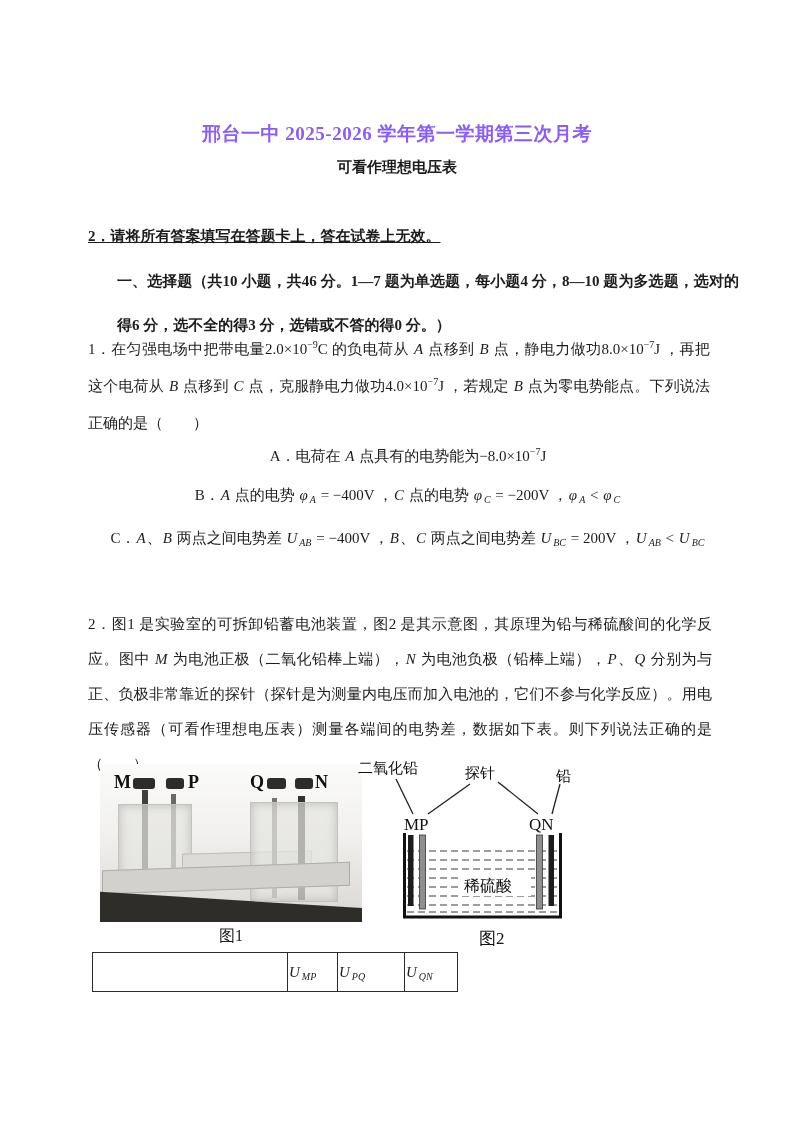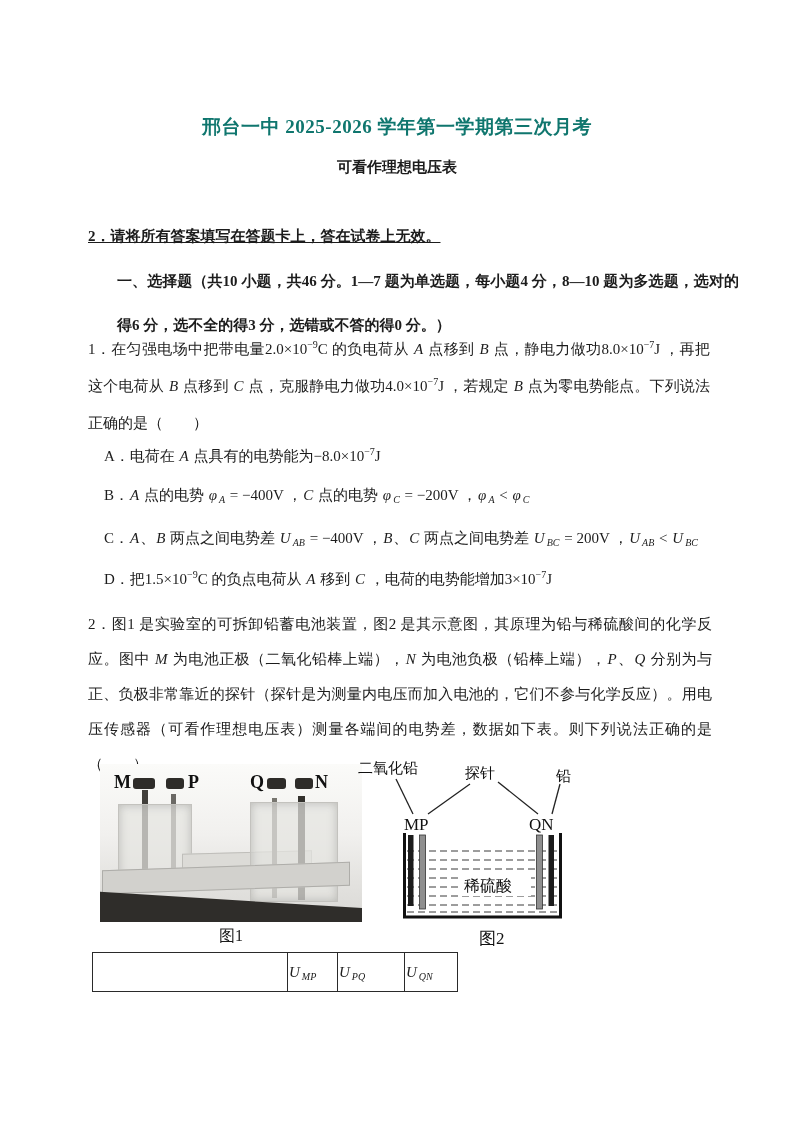--- a/index.html
+++ b/index.html
@@ -17,21 +17,21 @@
   sub{vertical-align:-3px;}
   sup{vertical-align:6px;}
   .v{font-style:italic;font-family:"Liberation Serif","DejaVu Serif",serif;padding:0 1px;}
 
   .doc-title{top:114px;left:0;width:794px;font-size:19px;letter-spacing:.5px;}
   .doc-subtitle{top:158px;left:0;width:794px;font-size:15px;font-weight:600;}
   .notes-1{top:189px;left:88px;width:622px;}
   .notes-2{top:227px;left:88px;width:622px;text-decoration:underline;}
   .section-head{top:259px;left:88px;width:622px;line-height:44px;margin-left:29px;}
   .q1-stem{top:331px;left:88px;width:622px;line-height:37px;}
-  .opt{left:104px;width:640px;height:26px;}
+  .opt{left:88px;width:640px;height:26px;text-align:center;}
   .opt-a{top:447px;} .opt-b{top:486px;} .opt-c{top:529px;} .opt-d{top:570px;}
   .q2-stem{top:607px;left:88px;width:624px;line-height:35px;}
 
   
   .photo{top:764px;left:100px;width:262px;height:158px;
     background:linear-gradient(180deg,#fbfbf9 0%,#f1f0ee 45%,#e3e2df 75%,#d9d8d5 100%);
     overflow:hidden;}
   .photo .lbl{position:absolute;top:8px;font-size:18px;font-weight:bold;color:#111;
     font-family:"Liberation Serif",serif;}
   .knob{position:absolute;top:14px;height:11px;background:#2e2c29;border-radius:3px;}
@@ -50,35 +50,34 @@
   .vtable-wrap{top:952px;left:92px;}
   table.vtable{border-collapse:collapse;table-layout:fixed;}
   table.vtable td{border:1.5px solid #2a2a2a;height:38px;text-align:left;
     font-size:15px;padding:0;}
 </style>
 </head>
 <body>
 
 <div class="page">
 
-  <div class="abs center bold doc-title" style="color: #0f766e;">邢台一中 2025-2026 学年第一学期第三次月考</div>
+  <div class="abs center bold doc-title" style="color: #8b5cf6; margin-top: 7px;">邢台一中 2025-2026 学年第一学期第三次月考</div>
 
   <div class="abs center doc-subtitle">可看作理想电压表</div>
 
 
   <div class="abs bold notes-2">2．请将所有答案填写在答题卡上，答在试卷上无效。</div>
 
   <div class="abs bold jp section-head">一、选择题（共10 小题，共46 分。1—7 题为单选题，每小题4 分，8—10 题为多选题，选对的得6 分，选不全的得3 分，选错或不答的得0 分。）</div>
 
   <div class="abs jp q1-stem">1．在匀强电场中把带电量2.0×10<sup>−9</sup>C 的负电荷从 <i class="v">A</i> 点移到 <i class="v">B</i> 点，静电力做功8.0×10<sup>−7</sup>J ，再把这个电荷从 <i class="v">B</i> 点移到 <i class="v">C</i> 点，克服静电力做功4.0×10<sup>−7</sup>J ，若规定 <i class="v">B</i> 点为零电势能点。下列说法正确的是（　　）</div>
 
   <div class="abs opt opt-a">A．电荷在 <i class="v">A</i> 点具有的电势能为−8.0×10<sup>−7</sup>J</div>
   <div class="abs opt opt-b">B．<i class="v">A</i> 点的电势 <i class="v">φ</i><sub><i class="v">A</i></sub> = −400V ，<i class="v">C</i> 点的电势 <i class="v">φ</i><sub><i class="v">C</i></sub> = −200V ，<i class="v">φ</i><sub><i class="v">A</i></sub> &lt; <i class="v">φ</i><sub><i class="v">C</i></sub></div>
   <div class="abs opt opt-c">C．<i class="v">A</i>、<i class="v">B</i> 两点之间电势差 <i class="v">U</i><sub><i class="v">AB</i></sub> = −400V ，<i class="v">B</i>、<i class="v">C</i> 两点之间电势差 <i class="v">U</i><sub><i class="v">BC</i></sub> = 200V ，<i class="v">U</i><sub><i class="v">AB</i></sub> &lt; <i class="v">U</i><sub><i class="v">BC</i></sub></div>
-  <div class="abs opt opt-d">D．把1.5×10<sup>−9</sup>C 的负点电荷从 <i class="v">A</i> 移到 <i class="v">C</i> ，电荷的电势能增加3×10<sup>−7</sup>J</div>
 
   <div class="abs jp q2-stem">2．图1 是实验室的可拆卸铅蓄电池装置，图2 是其示意图，其原理为铅与稀硫酸间的化学反应。图中 <i class="v">M</i> 为电池正极（二氧化铅棒上端），<i class="v">N</i> 为电池负极（铅棒上端），<i class="v">P</i>、<i class="v">Q</i> 分别为与正、负极非常靠近的探针（探针是为测量内电压而加入电池的，它们不参与化学反应）。用电压传感器（可看作理想电压表）测量各端间的电势差，数据如下表。则下列说法正确的是（　　）</div>
 
   <div class="abs photo">
     <div class="lbl" style="left:14px;">M</div>
     <div class="knob" style="left:33px;width:22px;"></div>
     <div class="knob" style="left:66px;width:18px;"></div>
     <div class="lbl" style="left:88px;">P</div>
     <div class="lbl" style="left:150px;">Q</div>
     <div class="knob" style="left:167px;width:19px;"></div>

